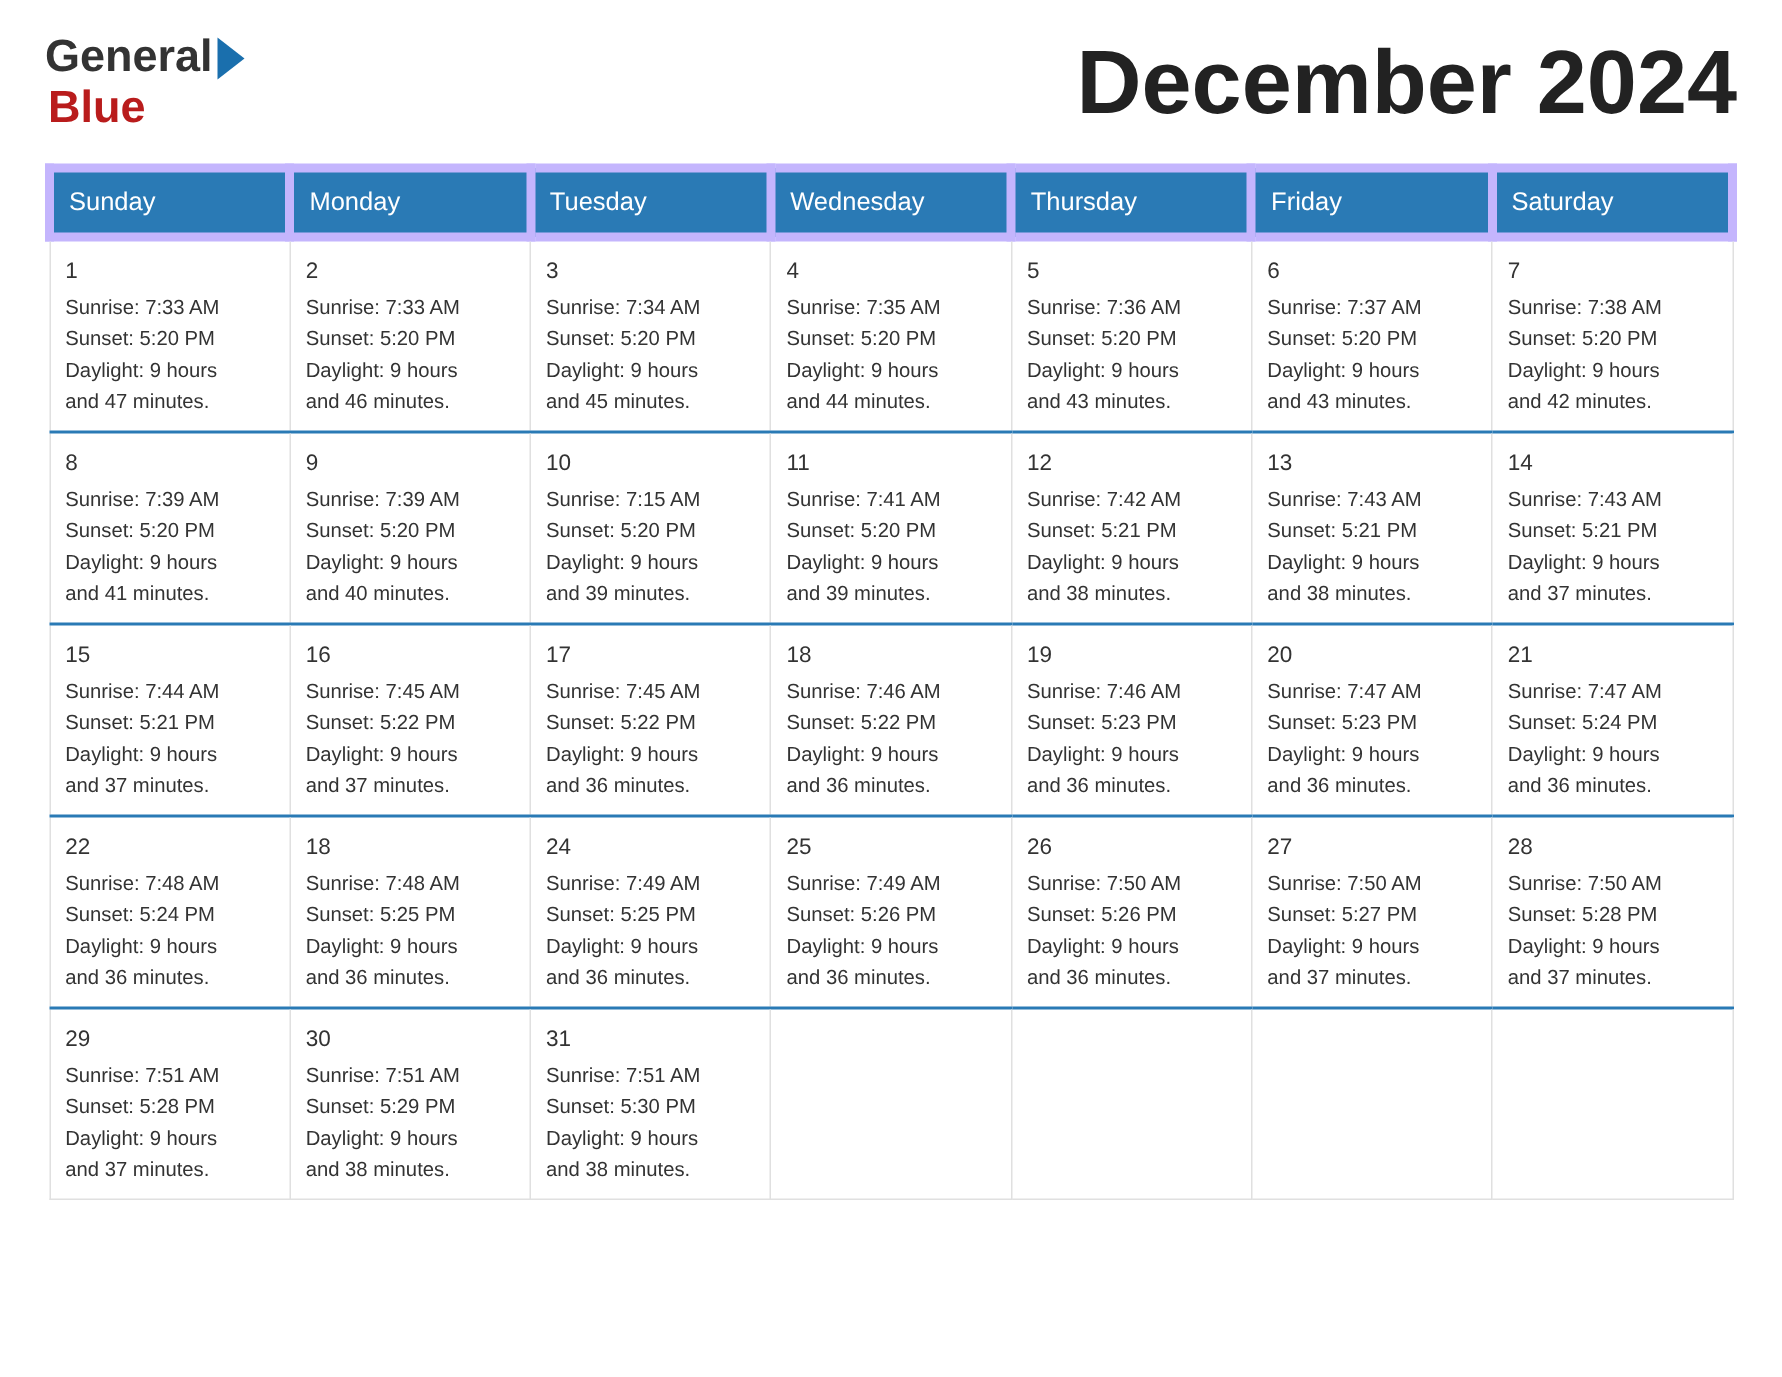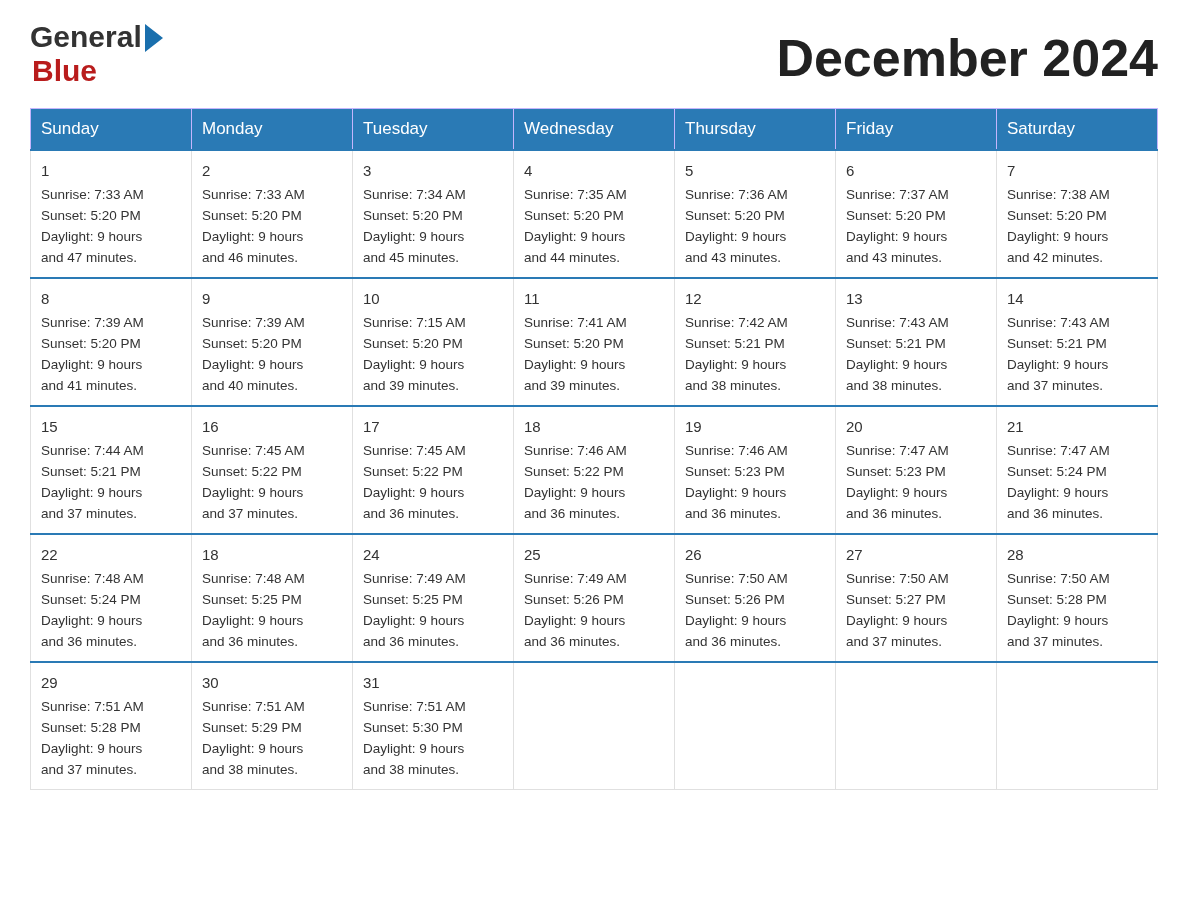--- a/index.html
+++ b/index.html
@@ -18,21 +18,21 @@
     }
     .logo {
       display: flex;
       flex-direction: column;
       align-items: flex-start;
     }
     .title-block {
       text-align: right;
     }
     .title-block h1 {
-      font-size: 52px;
+      font-size: 60px;
       font-weight: bold;
       color: #222;
     }
     .title-block h2 {
       font-size: 26px;
       font-weight: normal;
       color: #444;
     }
     .calendar {
       width: 100%;
@@ -40,21 +40,21 @@
     }
     .calendar thead tr {
       background-color: #2a7ab5;
     }
     .calendar thead th {
       color: #fff;
       font-size: 17px;
       font-weight: normal;
       padding: 10px 10px;
       text-align: left;
-      border: 1px solid #c4b5fd;
+      border: 6px solid #c4b5fd;
     }
     .calendar tbody td {
       vertical-align: top;
       padding: 8px 10px;
       font-size: 13.5px;
       color: #333;
       border: 1px solid #ccc;
       border-top: 2px solid #2a7ab5;
       width: 14.28%;
       min-height: 100px;

